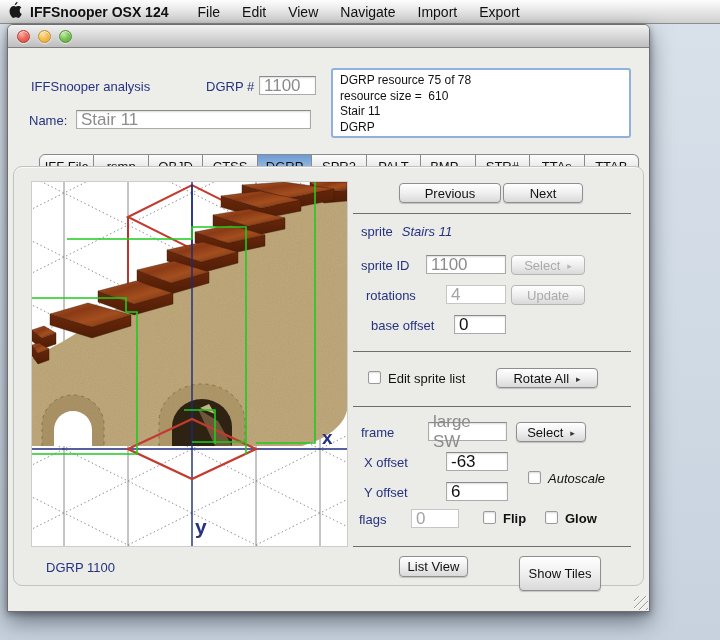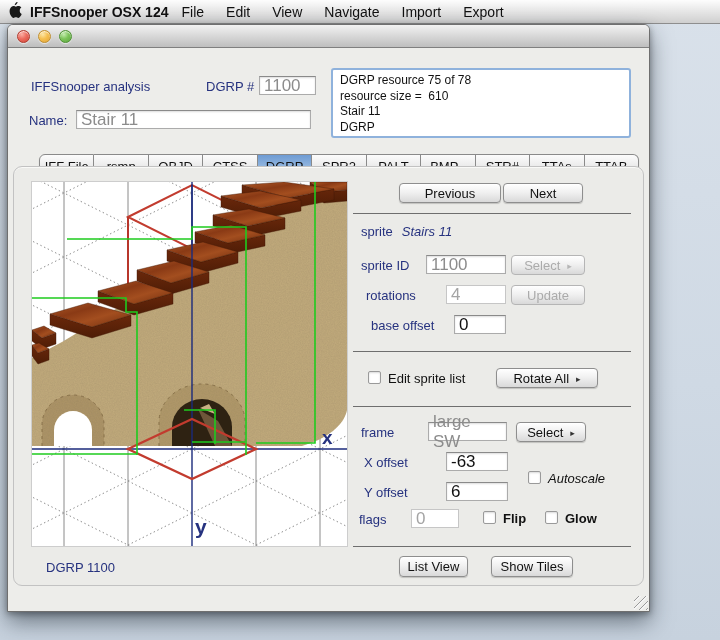--- a/index.html
+++ b/index.html
@@ -4,21 +4,21 @@
 <style>
   html,body{margin:0;padding:0;}
   body{font-family:"Liberation Sans","DejaVu Sans",sans-serif;-webkit-font-smoothing:antialiased;}
   #screen{position:relative;width:720px;height:640px;overflow:hidden;
           background:linear-gradient(180deg,#D9E1EA 0%,#CFD9E4 60%,#C7D2DE 100%);}
   
   .menubar{position:absolute;left:0;top:0;width:720px;height:23px;
            background:linear-gradient(180deg,#FDFDFD 0%,#E8E8E8 45%,#CFCFCF 100%);
            border-bottom:1px solid #8E8E8E;display:flex;align-items:center;font-size:14px;color:#111;}
   .menubar .apple{width:30px;display:flex;justify-content:center;align-items:center;}
-  .menubar .appname{font-weight:bold;margin-right:2px;}
+  .menubar .appname{font-weight:bold;margin-right:18px;}
   .menubar .mitem{padding:0 11px;text-align:center;}
   
   .window{position:absolute;left:7px;top:24px;width:643px;height:588px;
           border-radius:6px 6px 0 0;background:#EDEDEA;
           box-shadow:0 10px 22px rgba(20,30,40,.5),0 2px 6px rgba(0,0,0,.35);
           border:1px solid #6F6F6F;box-sizing:border-box;}
   .titlebar{position:absolute;left:0;top:0;right:0;height:22px;border-radius:5px 5px 0 0;
             background:linear-gradient(180deg,#F2F2F2 0%,#D8D8D8 50%,#BEBEBE 100%);
             border-bottom:1px solid #7F7F7F;display:flex;align-items:center;}
   .title{position:absolute;left:0;right:0;text-align:center;font-size:13px;color:#2E2E2E;}
@@ -270,19 +270,19 @@
     <div class="cblbl" style="left:495px;top:486px;font-weight:bold;">Flip</div>
     <div class="cb" style="left:537px;top:486px;"></div>
     <div class="cblbl" style="left:557px;top:486px;font-weight:bold;">Glow</div>
 
     <div class="hr" style="top:521px;"></div>
 
     <div class="lbl" style="left:38px;top:535px;">DGRP 1100</div>
     <div class="btn" style="left:391px;top:531px;width:69px;height:21px;">
         <span>List View</span>
       </div>
-    <div class="btn" style="left:483px;top:531px;width:82px;height:21px;">
+    <div class="btn" style="left:511px;top:531px;width:82px;height:35px;">
         <span>Show Tiles</span>
       </div>
 
     <div class="grip"></div>
   </div>
 </div>
 
 </body></html>

